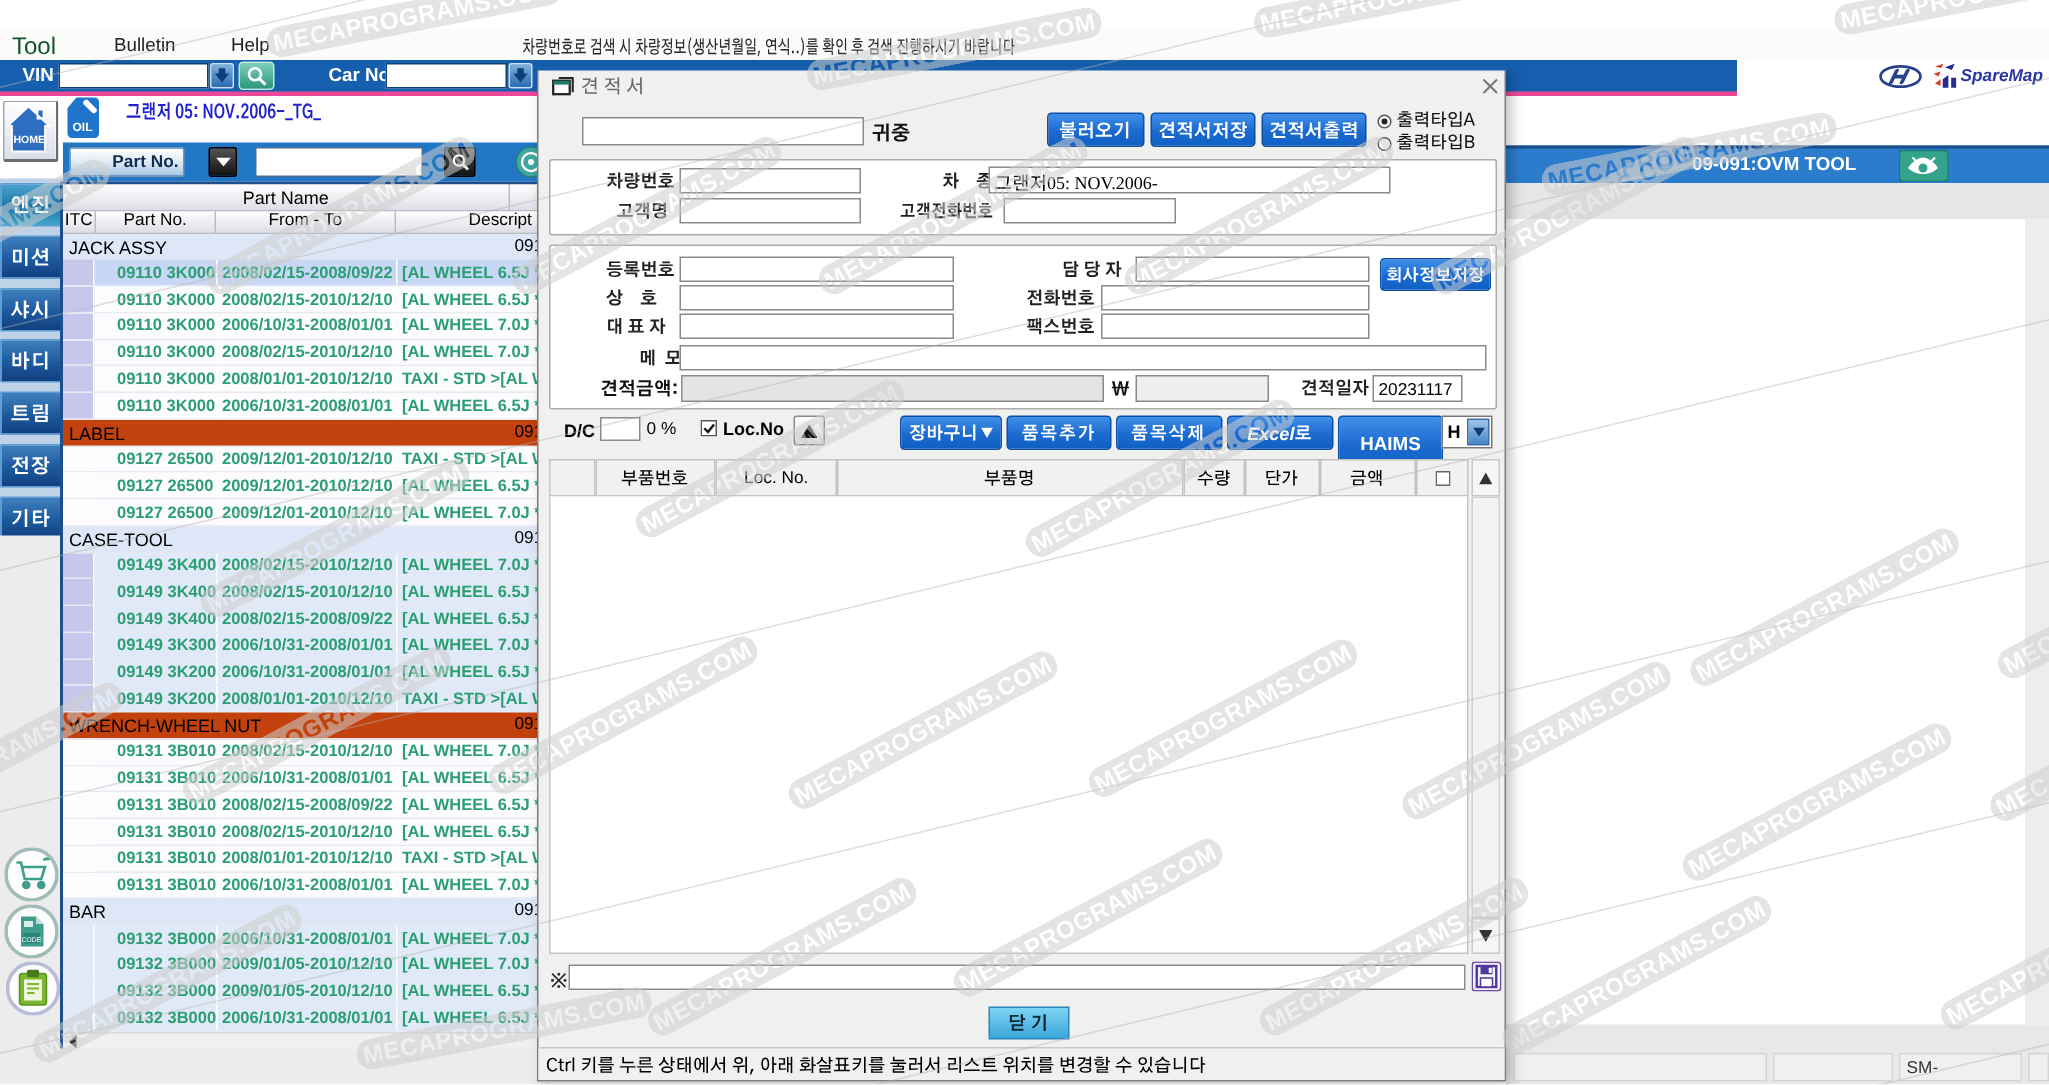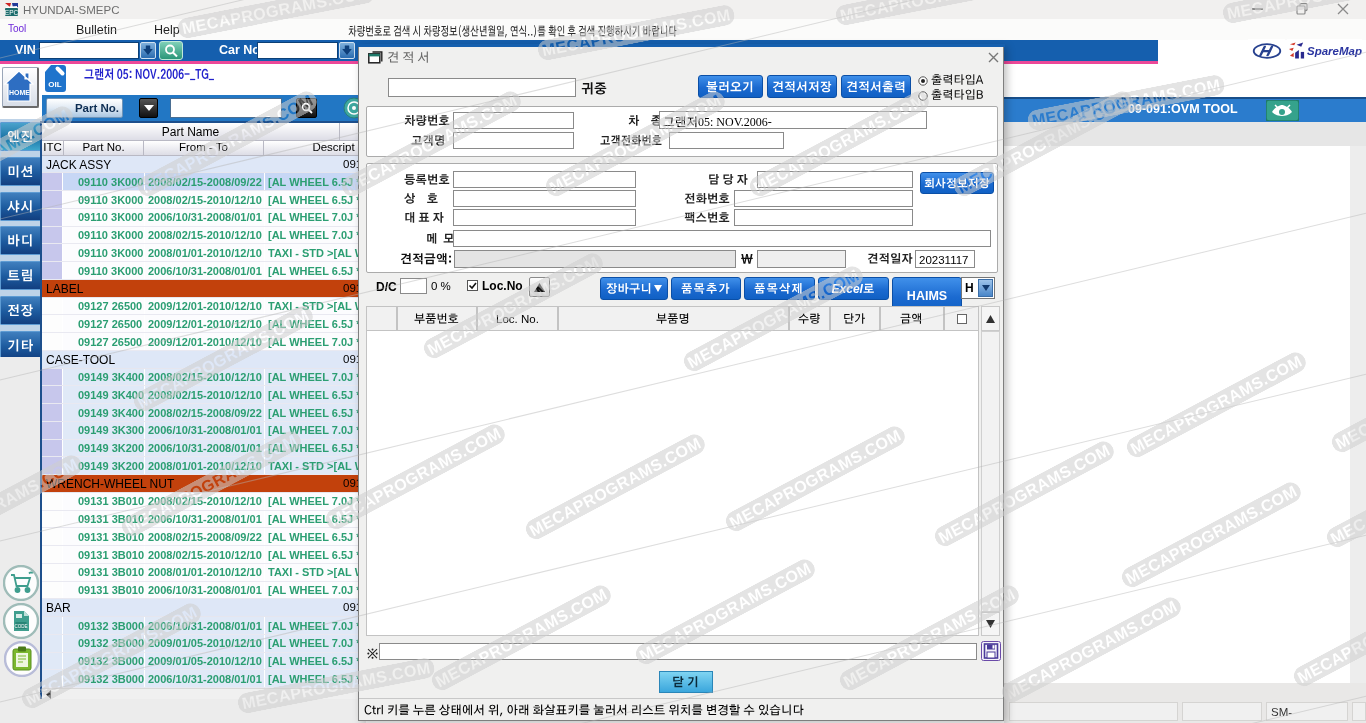--- a/index.html
+++ b/index.html
@@ -189,40 +189,22 @@
         <path id="md488" d="M179 -76V225H816V-76ZM273 2H722V148H273ZM44 335V413H947V335H543V205H451V335ZM121 501V575H270V741H142V816H854V741H725V575H874V501ZM361 575H635V741H361Z"></path>
         <path id="md558" d="M721 -90V836H816V411H964V323H816V-90ZM187 700V787H516V700ZM63 507V593H610V507ZM103 234Q103 320 172 375Q241 430 350 430Q459 430 528 376Q598 321 598 234Q598 148 528 92Q459 37 350 37Q241 37 172 92Q103 148 103 234ZM199 234Q199 183 244 152Q288 120 350 120Q411 120 456 151Q501 182 501 234Q501 286 457 317Q413 348 350 348Q286 348 242 317Q199 286 199 234Z"></path>
         <path id="md560" d="M194 -85V124H740V197H188V268H833V62H288V-14H862V-85ZM738 308V836H833V604H955V519H833V308ZM180 756V828H525V756ZM45 624V695H628V624ZM87 458Q87 518 164 548Q240 579 352 579Q463 579 540 548Q616 518 616 457Q616 397 540 366Q464 334 352 334Q281 334 222 346Q164 359 126 388Q87 417 87 458ZM187 458Q187 429 234 414Q280 400 352 400Q422 400 469 414Q516 429 516 458Q516 514 352 514Q187 514 187 458Z"></path>
         <path id="md589" d="M198 54Q198 126 292 163Q386 200 547 200Q708 200 804 164Q900 127 900 54Q900 -17 804 -54Q707 -92 547 -92Q385 -92 292 -55Q198 -18 198 54ZM303 54Q303 -19 548 -19Q660 -19 728 -1Q796 17 796 54Q796 127 548 127Q303 127 303 54ZM605 234V824H686V549H794V836H880V196H794V466H686V234ZM174 730V805H468V730ZM66 585V659H551V585ZM98 394Q98 459 162 496Q226 533 319 533Q412 533 476 496Q540 459 540 394Q540 329 476 292Q413 254 319 254Q226 254 162 292Q98 330 98 394ZM192 394Q192 362 228 342Q265 323 319 323Q372 323 408 342Q445 361 445 394Q445 428 409 446Q373 463 319 463Q264 463 228 444Q192 426 192 394Z"></path>
         <path id="md638" d="M43 -13V69H449V232H546V69H947V-13ZM282 725V803H714V725ZM114 557V634H882V557ZM175 344Q175 418 264 455Q352 492 498 492Q639 492 730 454Q821 416 821 343Q821 270 730 232Q640 193 498 193Q353 193 264 231Q175 269 175 344ZM280 344Q280 263 498 263Q716 263 716 344Q716 421 498 421Q280 421 280 344Z"></path>
         <path id="md654" d="M63 39V118H161Q505 118 712 141V62Q495 39 160 39ZM335 86V253H430V86ZM742 -90V836H837V390H977V308H837V-90ZM216 719V795H552V719ZM88 569V644H650V569ZM128 372Q128 440 202 478Q275 515 383 515Q491 515 564 478Q638 440 638 372Q638 305 564 266Q491 228 383 228Q275 228 202 266Q128 304 128 372ZM226 372Q226 337 271 318Q316 298 383 298Q448 298 494 318Q540 337 540 372Q540 408 495 426Q450 445 383 445Q315 445 270 426Q226 407 226 372Z"></path>
         <path id="md655" d="M187 66V139H838V-103H745V66ZM67 211V284H167Q558 284 716 306V236Q533 211 166 211ZM349 255V391H440V255ZM744 184V836H838V504H962V421H838V184ZM232 759V829H562V759ZM106 633V702H659V633ZM144 477Q144 534 217 562Q290 591 396 591Q463 591 518 580Q572 570 610 543Q647 516 647 477Q647 420 574 390Q502 361 396 361Q329 361 274 372Q218 384 181 411Q144 438 144 477ZM243 477Q243 451 286 438Q330 424 396 424Q461 424 505 438Q549 451 549 477Q549 528 396 528Q243 528 243 477Z"></path>
         <path id="md6c4" d="M43 128V205H947V128H545V-91H450V128ZM285 755V829H709V755ZM120 607V679H873V607ZM178 421Q178 467 222 497Q267 527 336 539Q405 551 497 551Q586 551 655 539Q724 527 770 496Q816 466 816 421Q816 375 771 345Q726 315 657 302Q588 290 497 290Q354 290 266 322Q178 353 178 421ZM283 421Q283 355 497 355Q711 355 711 421Q711 486 497 486Q283 486 283 421Z"></path>
       </defs>
     </svg>
-    <div id="titlebar" class="ab">
-      <svg class="ab" style="left:4px;top:2px" width="15" height="15" viewBox="0 0 15 15">
-<path d="M1 1h6l-1 4z" fill="#cc2222"></path>
-        <path d="M8 1h6v4l-5 1z" fill="#223a99"></path>
-<path d="M2 5l11-1v3l-11 1z" fill="#fff"></path>
-        <rect x="1" y="6" width="13" height="8" rx="1" fill="#1b6b6b"></rect>
-<text x="7.5" y="12.5" font-size="6.5" fill="#fff" text-anchor="middle" font-family="Liberation Sans">EPC</text>
-      </svg>
-      <div class="ab" style="left:23px;top:3.5px;font-size:11.5px;color:#6e6e6e">HYUNDAI-SMEPC</div>
-      <div class="ab" style="left:1252px;top:8px;width:11px;height:1.5px;background:#8a8a8a"></div>
-      <svg class="ab" style="left:1296px;top:3px" width="12" height="12" viewBox="0 0 12 12" fill="none" stroke="#8a8a8a" stroke-width="1.2">
-        <rect x="1" y="3" width="8" height="8" rx="1"></rect>
-        <path d="M4 3V1.6a1 1 0 0 1 1-1h5a1 1 0 0 1 1 1v5a1 1 0 0 1-1 1H9.2"></path>
-      </svg>
-      <svg class="ab" style="left:1337px;top:3px" width="12" height="12" viewBox="0 0 12 12" stroke="#8a8a8a" stroke-width="1.3">
-        <path d="M1 1l10 10M11 1L1 11"></path>
-      </svg>
-    </div>
     <div id="menubar" class="ab">
-      <div class="ab" style="left:8px;top:4px;font-size:10px;color:#6d28d9">Tool</div>
+      <div class="ab" style="left:8px;top:4px;font-size:16px;color:#14532d">Tool</div>
       <div class="ab" style="left:76px;top:4px;font-size:12.5px;color:#222">Bulletin</div>
       <div class="ab" style="left:154px;top:4px;font-size:12.5px;color:#222">Help</div>
       <div class="ab" style="left:348px;top:4px">
         <svg width="330" height="16.1" viewBox="0 0 330 16.1">
           <g fill="#2a2a2a" transform="translate(0,12.44) scale(0.008631,-0.011914)">
             <use href="#mcc28" x="0"></use>
             <use href="#mb7c9" x="996"></use>
             <use href="#mbc88" x="1992"></use>
             <use href="#md638" x="2988"></use>
             <use href="#mb85c" x="3984"></use>

